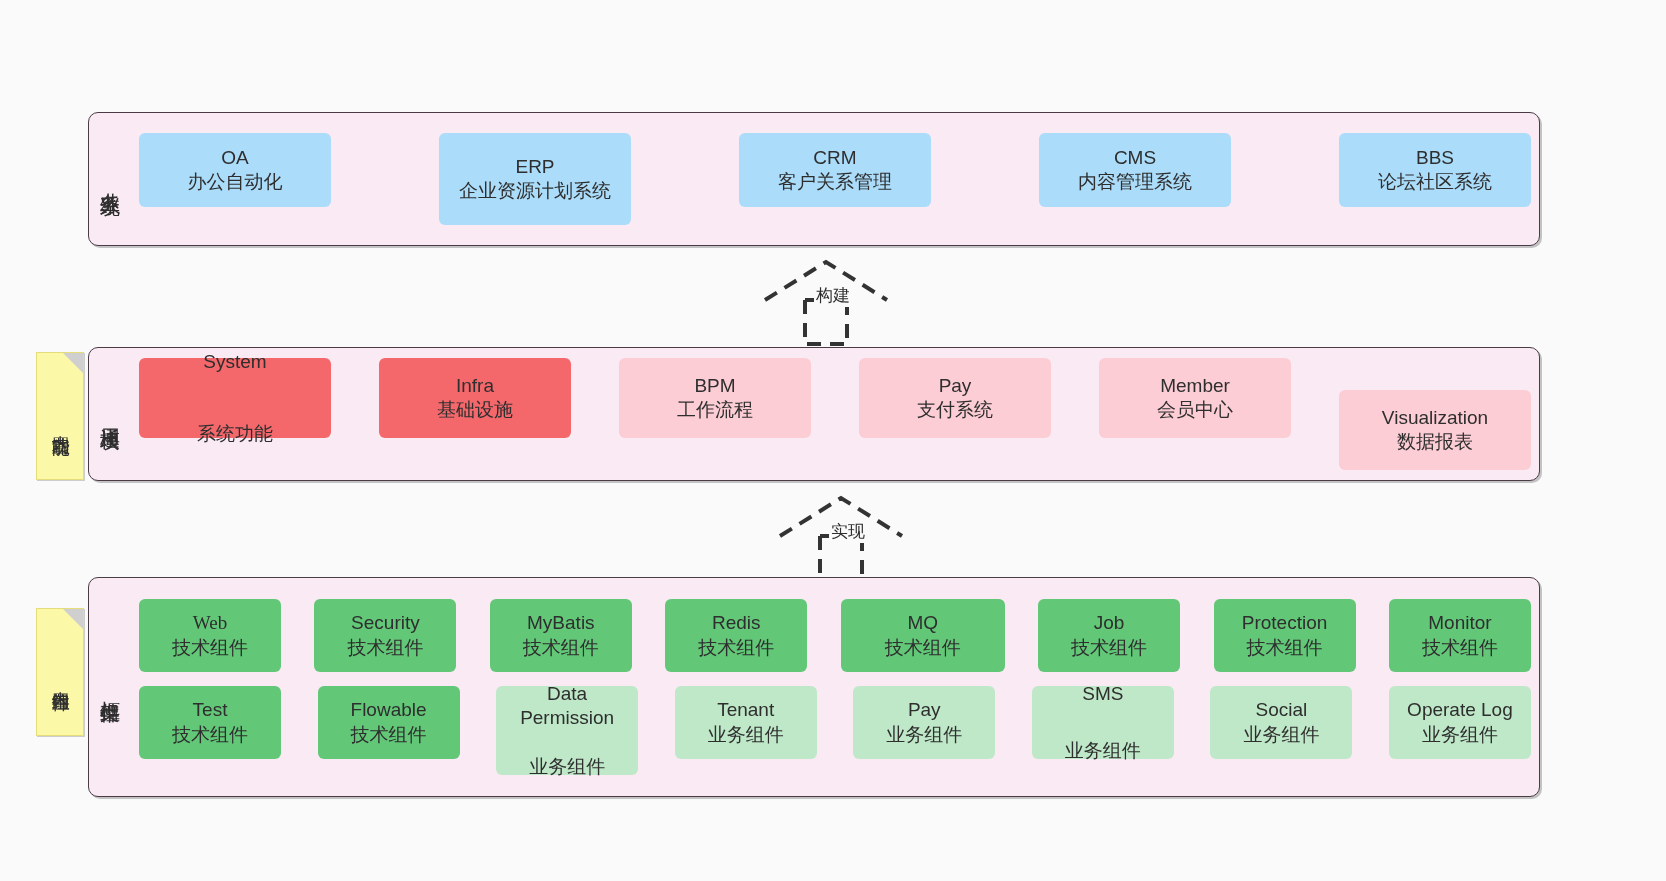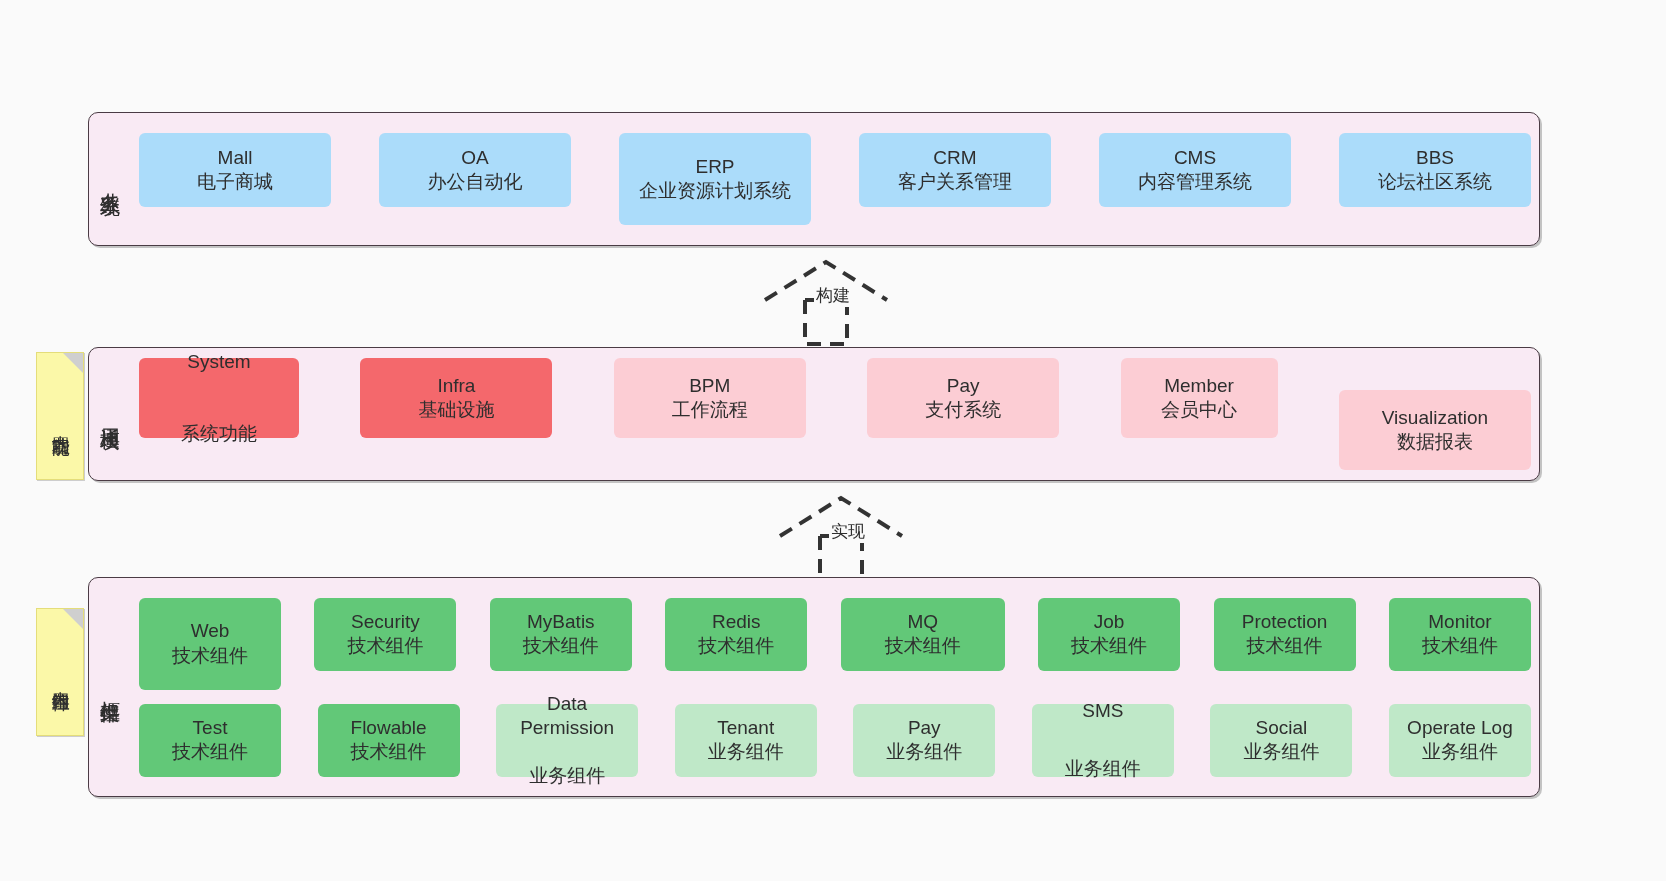--- a/index.html
+++ b/index.html
@@ -127,24 +127,20 @@
   }
 </style>
 </head>
 <body>
 
 <div class="layer" id="layer-business" style="left:88px; top:112px; width:1452px; height:134px;">
   <div class="layer-title">业务系统</div>
   <div class="layer-body">
     <div class="row" id="biz-row">
         <div class="node biz-node" style="width: 192px; height: 74px;">
-          <span class="ln">Mall</span>
-          <span class="ln">电子商城</span>
-        </div>
-        <div class="node biz-node" style="width: 192px; height: 74px;">
           <span class="ln">OA</span>
           <span class="ln">办公自动化</span>
         </div>
         <div class="node biz-node" style="width: 192px; height: 92px;">
           <span class="ln">ERP</span>
           <span class="ln">企业资源计划系统</span>
         </div>
         <div class="node biz-node" style="width: 192px; height: 74px;">
           <span class="ln">CRM</span>
           <span class="ln">客户关系管理</span>
@@ -167,37 +163,37 @@
     <path d="M 55 48 L 97 48" fill="none" stroke="#333333" stroke-width="4" stroke-dasharray="14,9"></path>
     <path d="M 55 48 L 55 92 L 97 92 L 97 48" fill="none" stroke="#333333" stroke-width="4" stroke-dasharray="14,9"></path>
   </svg>
   <span class="lbl" style="left:64px; top:32px; background:#fafafa; padding:0 2px;">构建</span>
 </div>
 
 <div class="layer" id="layer-modules" style="left:88px; top:347px; width:1452px; height:134px;">
   <div class="layer-title">通用模块</div>
   <div class="layer-body">
     <div class="row" id="mod-row">
-        <div class="node mod-strong" style="width: 160px; height: 80px; gap: 48px;">
+        <div class="node mod-strong" style="width: 192px; height: 80px; gap: 48px;">
           <span class="ln">System</span>
           <span class="ln">系统功能</span>
         </div>
         <div class="node mod-strong" style="width: 192px; height: 80px;">
           <span class="ln">Infra</span>
           <span class="ln">基础设施</span>
         </div>
         <div class="node mod-soft" style="width: 192px; height: 80px;">
           <span class="ln">BPM</span>
           <span class="ln">工作流程</span>
         </div>
         <div class="node mod-soft" style="width: 192px; height: 80px;">
           <span class="ln">Pay</span>
           <span class="ln">支付系统</span>
         </div>
-        <div class="node mod-soft" style="width: 157px; height: 80px; align-items: center;">
+        <div class="node mod-soft" style="width: 192px; height: 80px; align-items: center;">
           <span class="ln">Member</span>
           <span class="ln">会员中心</span>
         </div>
         <div class="node mod-soft" style="width: 192px; height: 80px; margin-top: 32px;">
           <span class="ln">Visualization</span>
           <span class="ln">数据报表</span>
         </div>
       </div>
   </div>
 </div>
@@ -214,21 +210,21 @@
     <path d="M 55 48 L 55 92 L 97 92 L 97 48" fill="none" stroke="#333333" stroke-width="4" stroke-dasharray="14,9"></path>
   </svg>
   <span class="lbl" style="left:64px; top:32px; background:#fafafa; padding:0 2px;">实现</span>
 </div>
 
 <div class="layer" id="layer-framework" style="left:88px; top:577px; width:1452px; height:220px;">
   <div class="layer-title">框架组件</div>
   <div class="layer-body">
     <div class="rows">
       <div class="row" id="fw-row1">
-          <div class="node fw-tech" style="width: 142px; height: 92px;">
+          <div class="node fw-tech" style="width: 142px; height: 73px; font-family: Liberation Serif, serif;">
             <span class="ln">Web</span>
             <span class="ln">技术组件</span>
           </div>
           <div class="node fw-tech" style="width: 142px; height: 73px;">
             <span class="ln">Security</span>
             <span class="ln">技术组件</span>
           </div>
           <div class="node fw-tech" style="width: 142px; height: 73px;">
             <span class="ln">MyBatis</span>
             <span class="ln">技术组件</span>
@@ -256,21 +252,21 @@
         </div>
       <div class="row" id="fw-row2">
           <div class="node fw-tech" style="width: 142px; height: 73px;">
             <span class="ln">Test</span>
             <span class="ln">技术组件</span>
           </div>
           <div class="node fw-tech" style="width: 142px; height: 73px;">
             <span class="ln">Flowable</span>
             <span class="ln">技术组件</span>
           </div>
-          <div class="node fw-biz" style="width: 142px; height: 73px; gap: 24px;">
+          <div class="node fw-biz" style="width: 142px; height: 89px; gap: 24px;">
             <span class="ln">Data Permission</span>
             <span class="ln">业务组件</span>
           </div>
           <div class="node fw-biz" style="width: 142px; height: 73px;">
             <span class="ln">Tenant</span>
             <span class="ln">业务组件</span>
           </div>
           <div class="node fw-biz" style="width: 142px; height: 73px;">
             <span class="ln">Pay</span>
             <span class="ln">业务组件</span>

